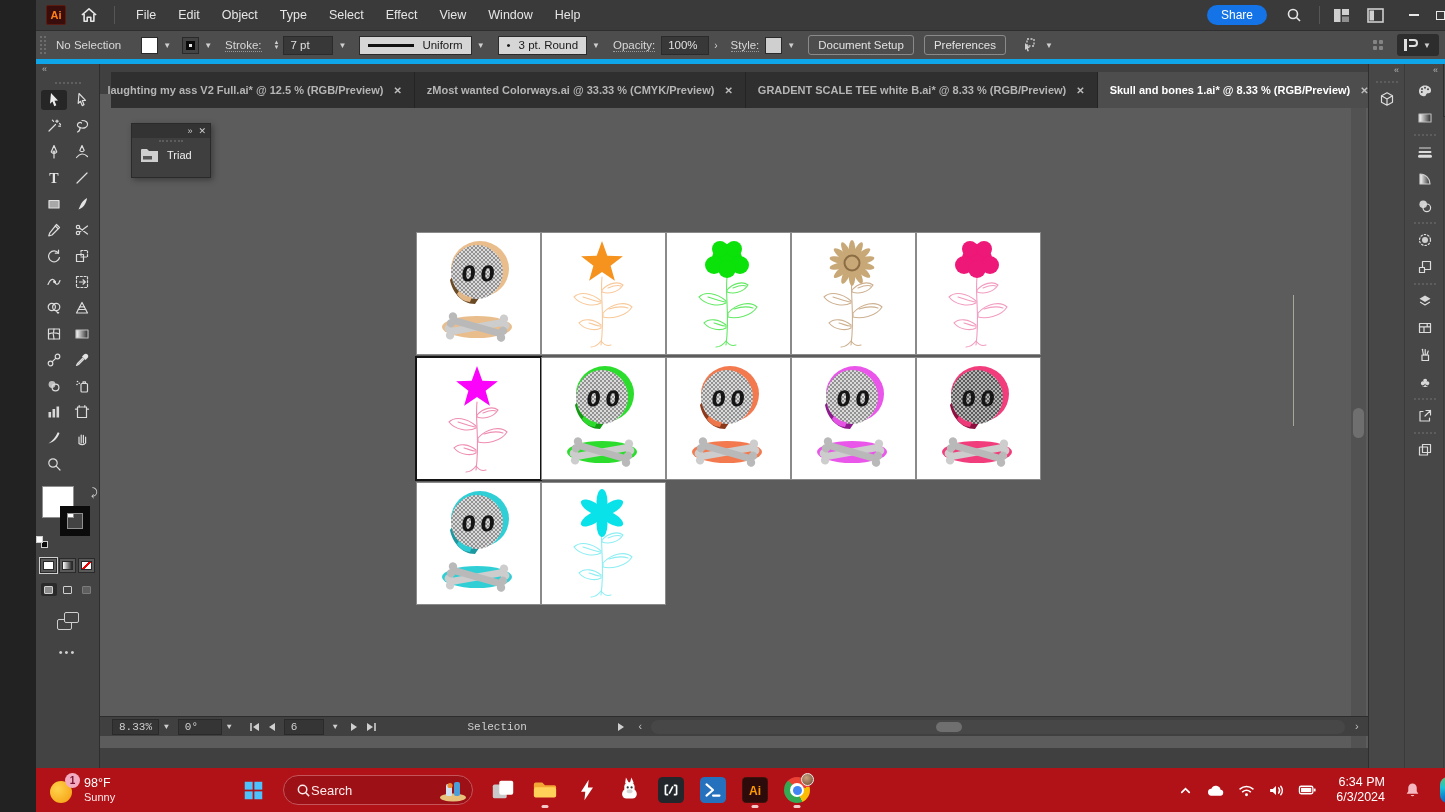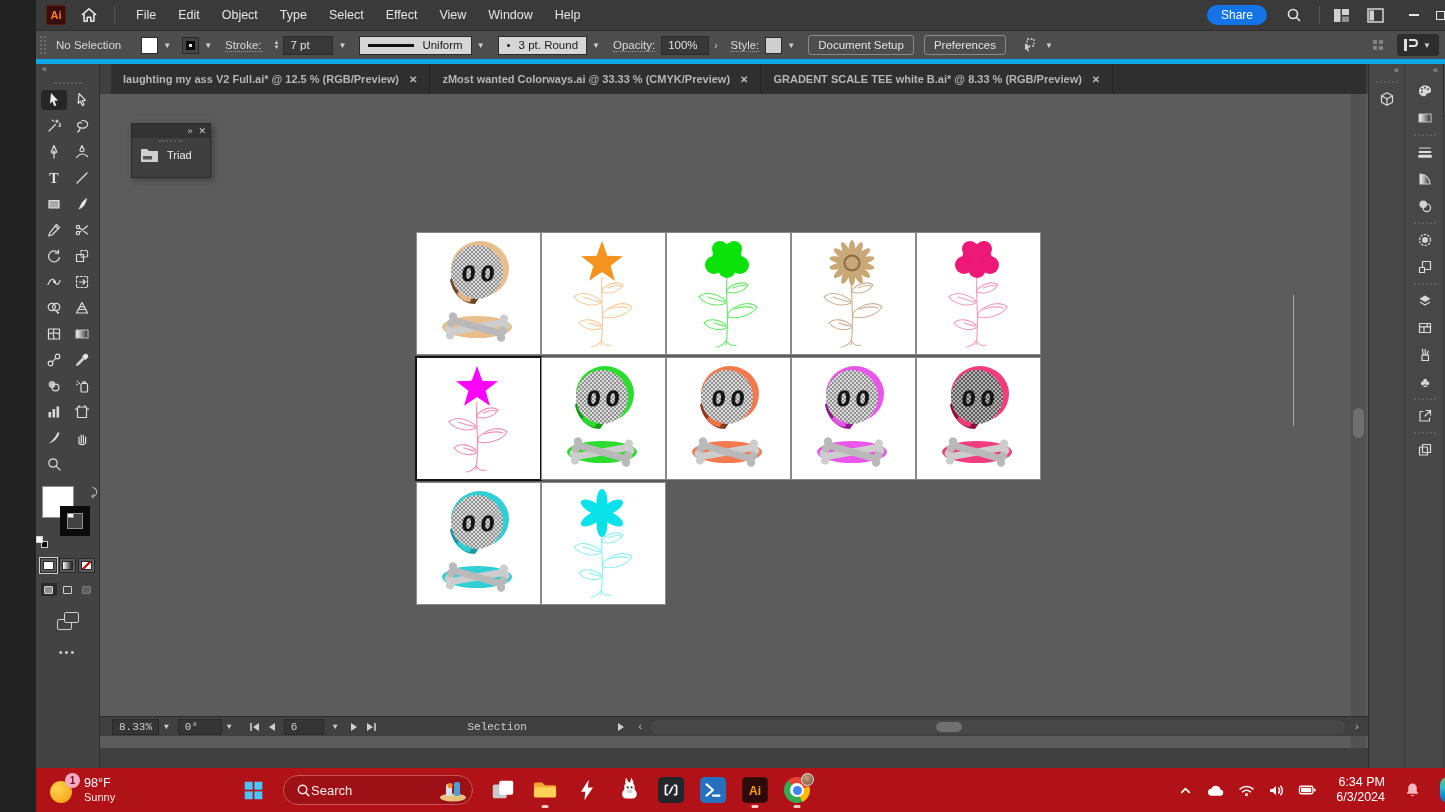--- a/index.html
+++ b/index.html
@@ -44,22 +44,22 @@
     padding:0 8px; border:1px solid #2b2b2b; }
   .lightbox .pline { width:46px; height:3px; background:#111; margin-right:8px; }
   .cb-btn { border:1px solid #8a8a8a; border-radius:3px; height:20px; display:flex;
     align-items:center; padding:0 9px; margin-left:10px; color:#e2e2e2; }
   .cb-right { margin-left:auto; display:flex; align-items:center; margin-right:8px; }
   .dotgrid { display:grid; grid-template-columns:4px 4px; grid-gap:2px; margin-right:14px; opacity:.5;}
   .dotgrid i { width:4px; height:4px; background:#bbb; border-radius:1px; }
   .wsbtn { background:#2d2d2d; border-radius:3px; height:22px; display:flex; align-items:center; padding:0 5px; }
 
   
-  .tabbar { position:absolute; left:75px; top:64px; width:1255px; height:30px;
-    background:#2f2f2f; display:flex; z-index:20; }
+  .tabbar { position:absolute; left:75px; top:72px; width:1255px; height:36px;
+    background:#2f2f2f; display:flex; z-index:20;justify-content:center; }
   .tab { display:flex; align-items:center; padding:0 12px; font-size:11px; font-weight:bold;
     color:#b5b5b5; border-right:1px solid #242424; white-space:nowrap; }
   .tab .x { margin-left:10px; font-size:10px; color:#bdbdbd; }
   .tab.active { background:#4d4d4d; color:#fff; }
 
   
   .toolbar { position:absolute; left:0; top:64px; width:64px; height:704px;
     background:#434343; border-right:1px solid #2e2e2e; z-index:21; color:#dcdcdc; }
   .tb-head { height:14px; font-size:9px; color:#b5b5b5; padding-left:6px; }
   .tb-grip { width:26px; margin:4px auto 6px; border-top:2px dotted #5f5f5f; }
@@ -316,20 +316,24 @@
         <span class="x">✕</span>
       </div>
       <div class="tab">
         <span>zMost wanted Colorways.ai @ 33.33 % (CMYK/Preview)</span>
         <span class="x">✕</span>
       </div>
       <div class="tab">
         <span>GRADENT SCALE TEE white B.ai* @ 8.33 % (RGB/Preview)</span>
         <span class="x">✕</span>
       </div>
+      <div class="tab active">
+        <span>Skull and bones 1.ai* @ 8.33 % (RGB/Preview)</span>
+        <span class="x">✕</span>
+      </div>
     </div>
 
   <div class="toolbar">
     <div class="tb-head">«</div>
     <div class="tb-grip"></div>
     <div class="toolgrid" id="toolgrid">
         <div class="tool active">
           <svg viewBox="0 0 16 16" width="16" height="16" fill="none" stroke="#dcdcdc" stroke-width="1.2" stroke-linecap="round" stroke-linejoin="round">
             <path d="M5,1 L12,8.5 L8.5,8.7 L10.3,13.3 L8.3,14.2 L6.5,9.6 L4,11.8 Z" fill="#ececec" stroke="none"></path>
           </svg>

